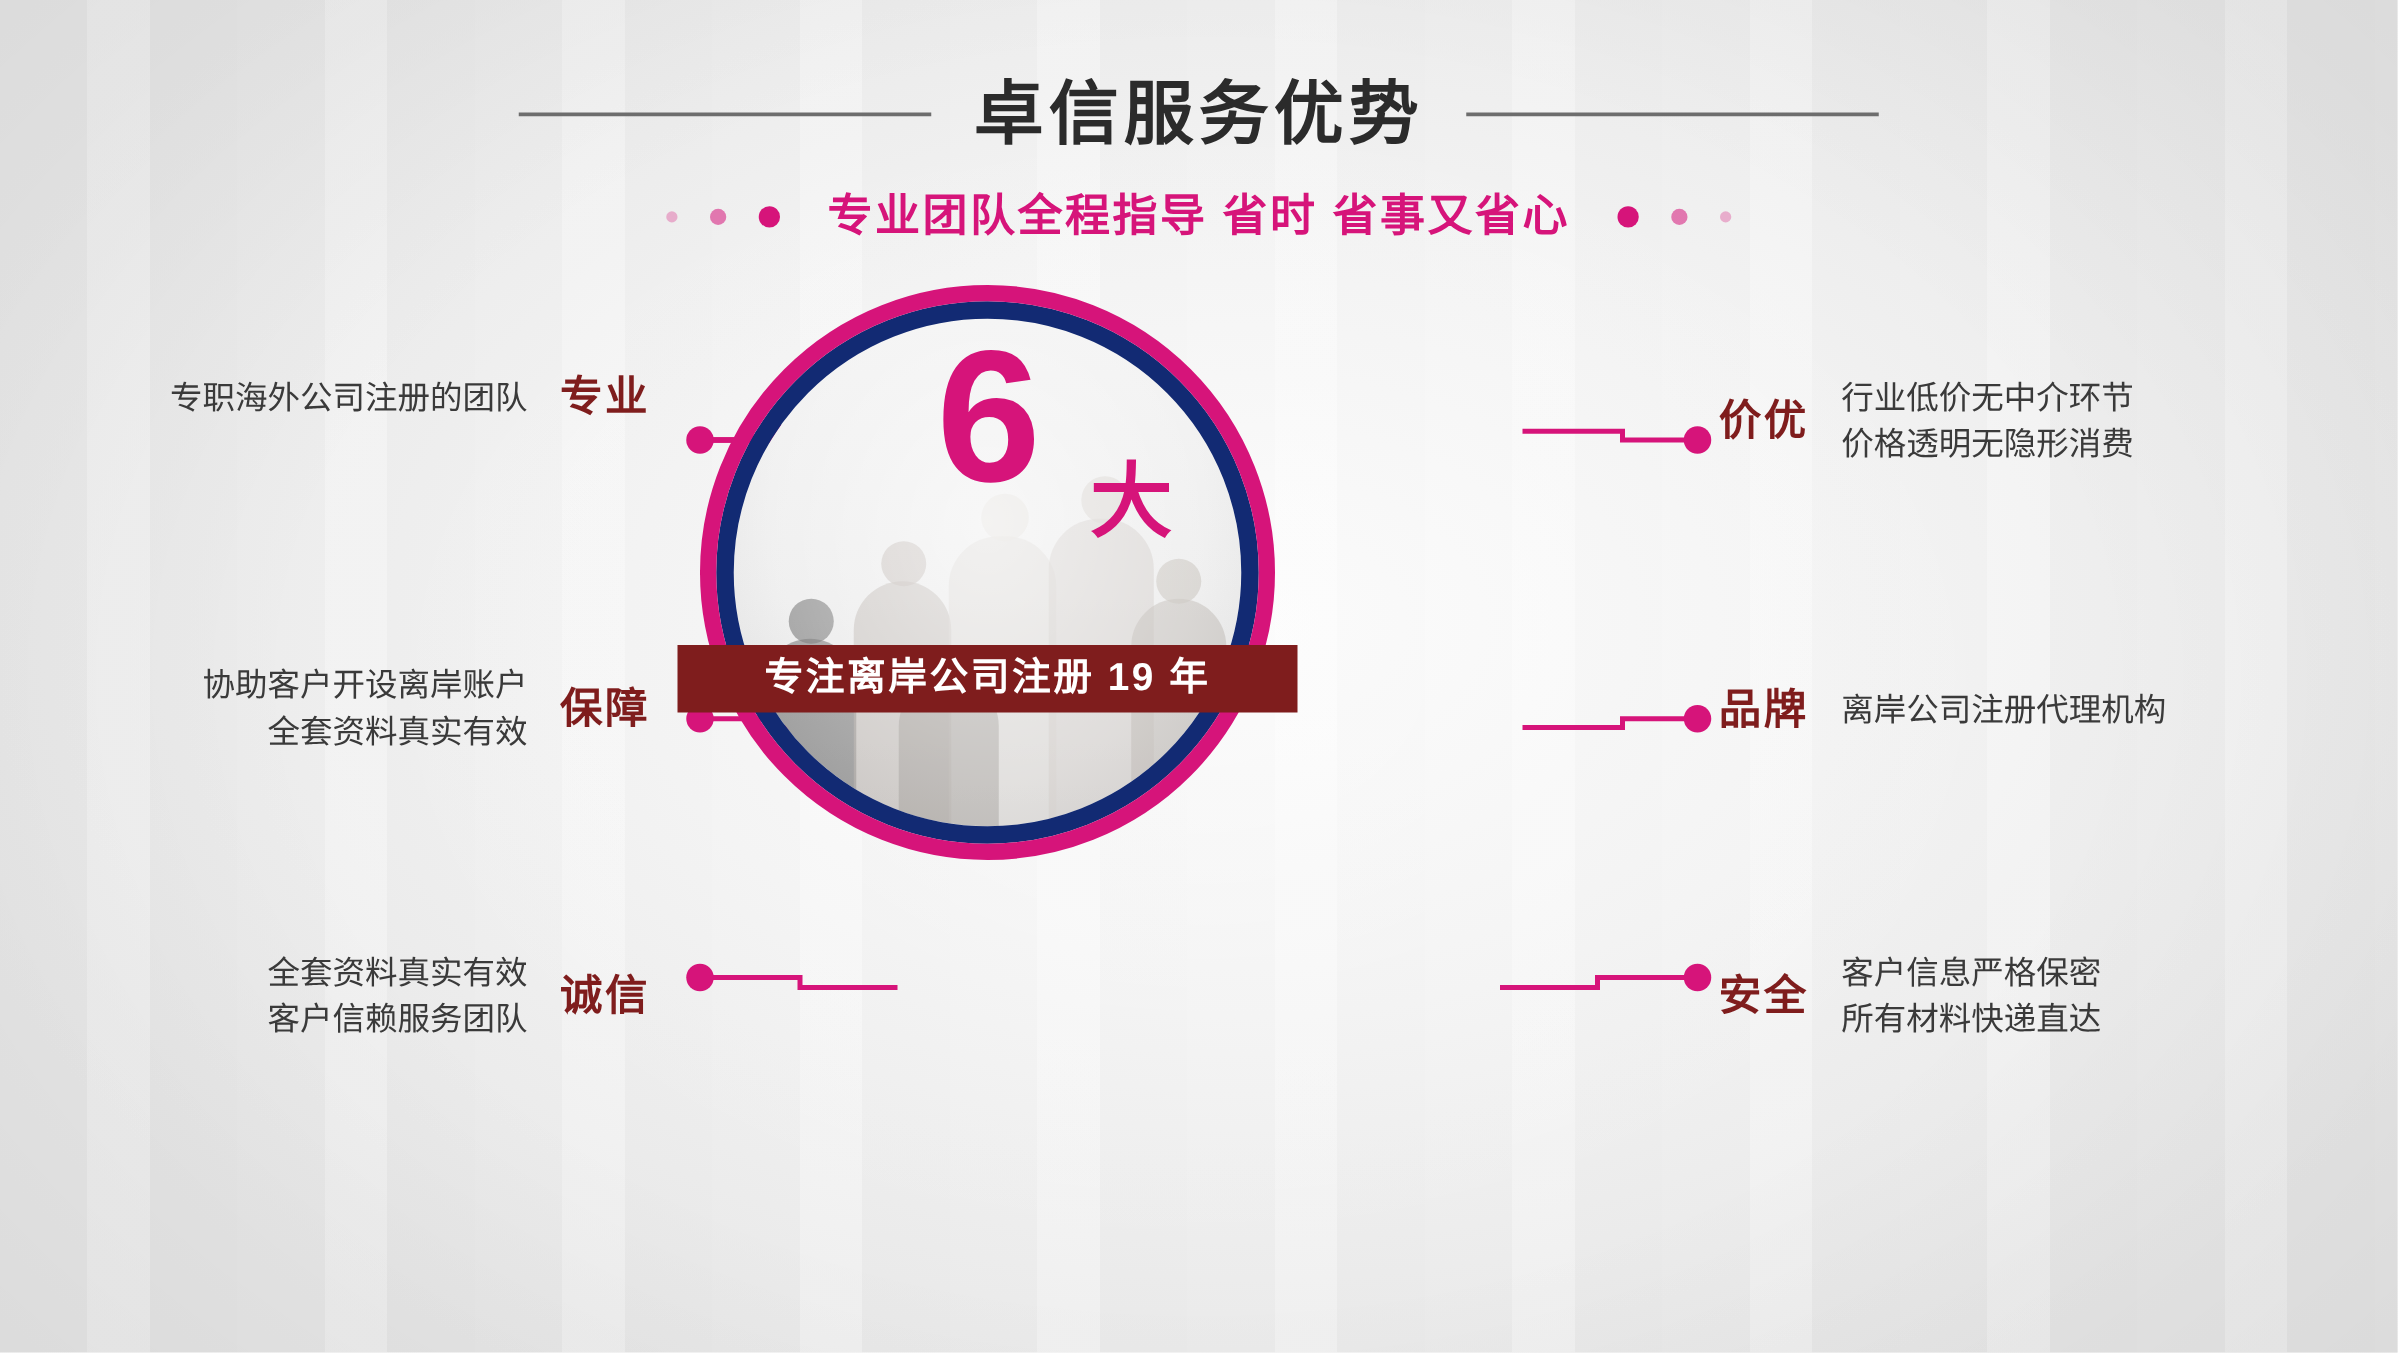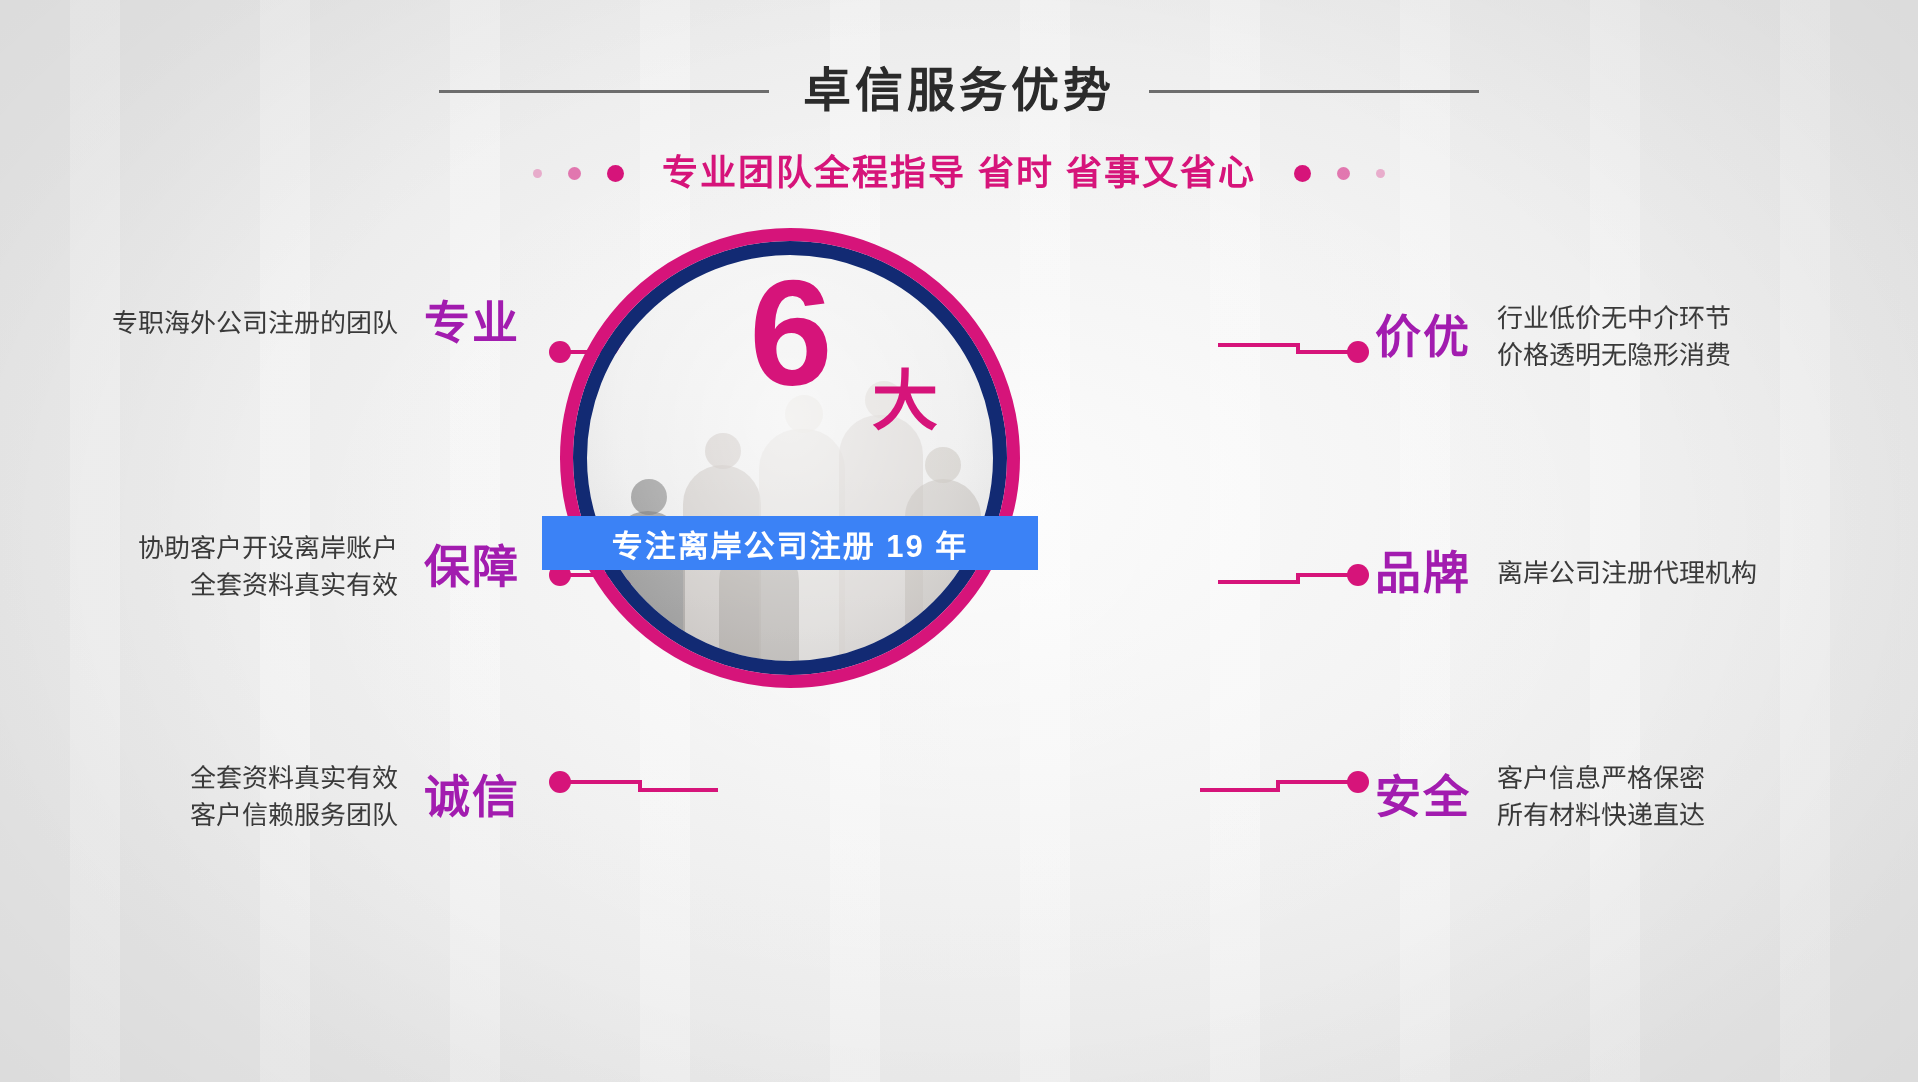--- a/index.html
+++ b/index.html
@@ -17,21 +17,21 @@
       rgba(255,255,255,.55) 70px, rgba(255,255,255,.55) 120px,
       rgba(0,0,0,.012) 120px, rgba(0,0,0,.012) 190px);
     opacity:.5;}
   .bg-vig{position:absolute;inset:0;pointer-events:none;
     background:radial-gradient(ellipse 1300px 900px at 50% 50%, rgba(255,255,255,.25) 0%, rgba(0,0,0,0) 55%, rgba(0,0,0,.05) 100%);}
 
   
   .header{position:absolute;left:0;top:48px;width:100%;height:86px;
     display:flex;align-items:center;justify-content:center;gap:34px;}
   .hrule{width:330px;height:3px;background:#6d6d6d;}
-  .title{font-size:48px;font-weight:700;color:#2b2b2b;letter-spacing:4px;
+  .title{font-size:56px;font-weight:700;color:#2b2b2b;letter-spacing:4px;
     white-space:nowrap;line-height:1;}
 
   
   .subrow{position:absolute;left:0;top:140px;width:100%;height:66px;
     display:flex;align-items:center;justify-content:center;gap:22px;}
   .dots{display:flex;align-items:center;gap:26px;}
   .dot{border-radius:50%;background:#d6147a;}
   .d1{width:9px;height:9px;opacity:.30;}
   .d2{width:13px;height:13px;opacity:.55;}
   .d3{width:17px;height:17px;opacity:1;}
@@ -51,32 +51,32 @@
   .phead{position:absolute;border-radius:50%;opacity:.62;}
   .hub-shade{position:absolute;inset:0;
     background:radial-gradient(ellipse at 50% 40%, rgba(255,255,255,.55) 0%, rgba(255,255,255,.15) 60%, rgba(0,0,0,.06) 100%);}
 
   .hub-six{position:absolute;left:0;right:0;top:38px;text-align:center;
     font-size:150px;line-height:.9;font-weight:700;color:#d6147a;letter-spacing:-2px;}
   .hub-da{position:absolute;right:82px;top:140px;font-size:66px;font-weight:700;color:#d6147a;line-height:1;}
   .hub-adv{position:absolute;left:0;right:0;top:212px;text-align:center;
     font-size:58px;font-weight:700;color:#d6147a;letter-spacing:4px;line-height:1;}
   .hub-banner{position:absolute;left:-18px;right:-18px;top:288px;height:54px;
-    background:#3b82f6;display:flex;align-items:center;justify-content:center;}
+    background:#7f1d1d;display:flex;align-items:flex-start;justify-content:center;}
   .hub-banner span{color:#fff;font-size:31px;font-weight:700;letter-spacing:2px;white-space:nowrap;}
 
   
   .connectors{position:absolute;left:0;top:0;width:1918px;height:1082px;pointer-events:none;}
 
   
   .feat{position:absolute;display:flex;align-items:center;}
   .feat.left{flex-direction:row;justify-content:flex-end;text-align:right;}
   .feat.right{flex-direction:row;text-align:left;}
   .feat-desc{font-size:26px;color:#3a3a3a;line-height:1.42;white-space:nowrap;}
-  .feat-key{font-size:46px;font-weight:700;color:#a21caf;letter-spacing:2px;
+  .feat-key{font-size:34px;font-weight:700;color:#7f1d1d;letter-spacing:2px;
     white-space:nowrap;line-height:1;}
   .feat.left .feat-key{margin-left:26px;}
   .feat.right .feat-key{margin-right:26px;}
 
   .f-l1{left:60px;top:300px;width:460px;}
   .f-l2{left:60px;top:530px;width:460px;}
   .f-l3{left:60px;top:760px;width:460px;}
   .f-r1{left:1375px;top:300px;width:470px;}
   .f-r2{left:1375px;top:550px;width:470px;}
   .f-r3{left:1375px;top:760px;width:470px;}

